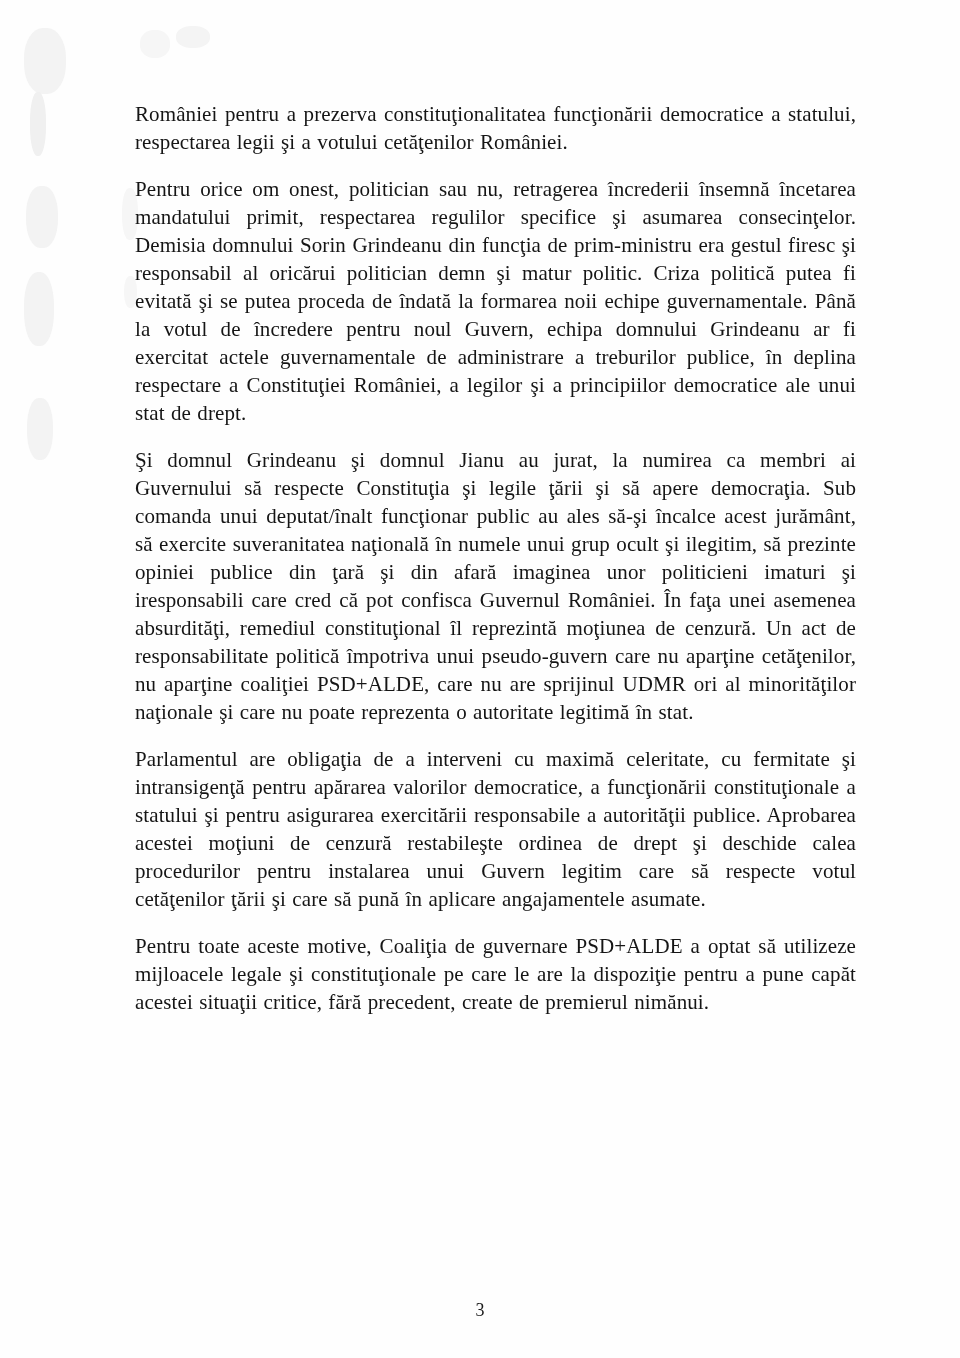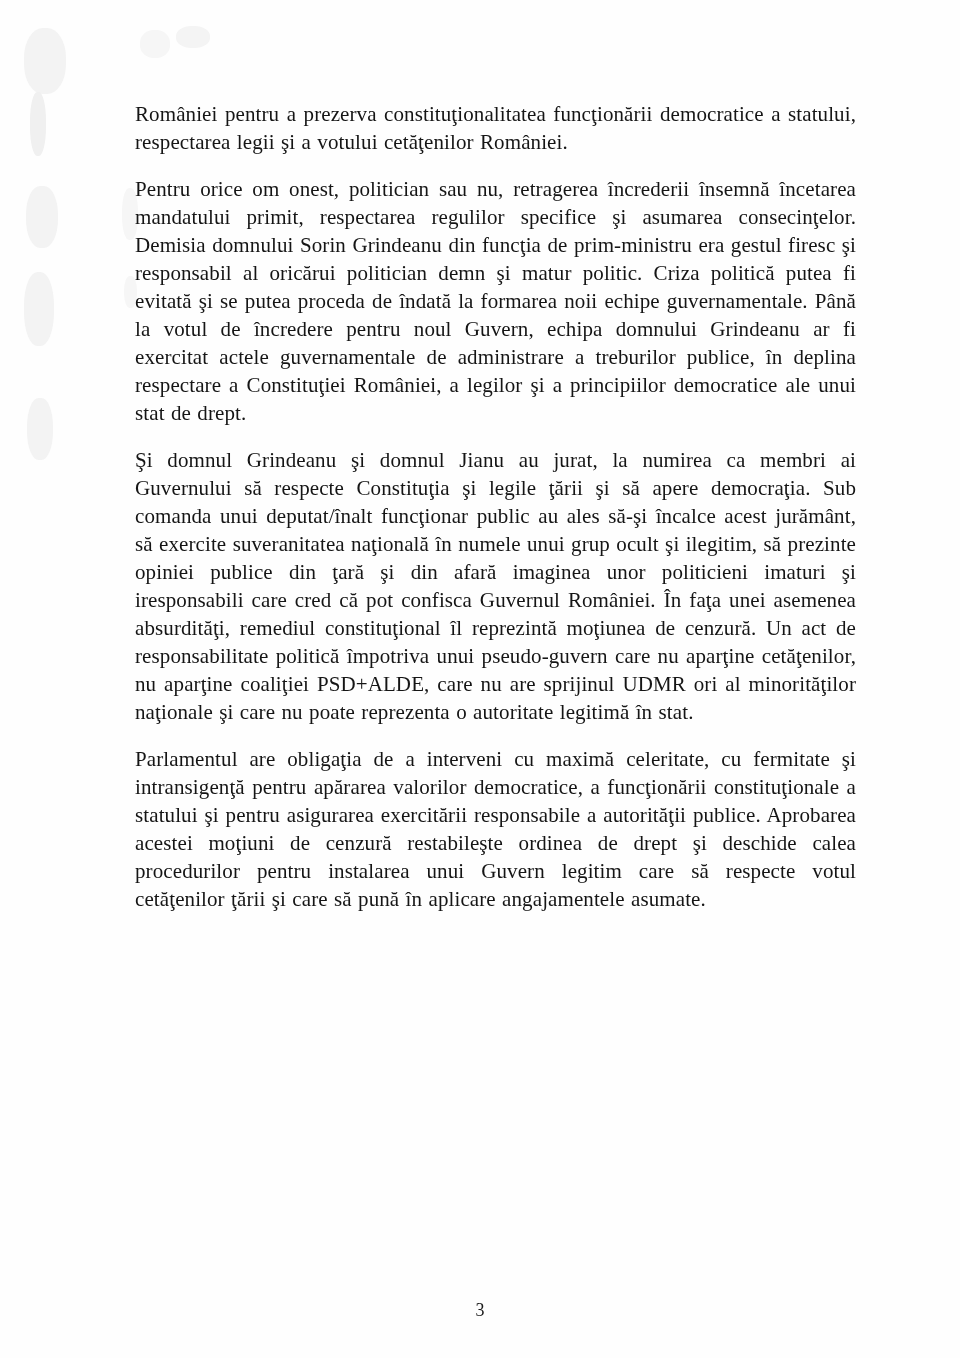--- a/index.html
+++ b/index.html
@@ -70,17 +70,18 @@
   <span class="artifact a6"></span>
   <span class="artifact a7"></span>
   <span class="artifact a8"></span>
   <span class="artifact a9"></span>
 
   <div class="text-block">
       <p class="para">României pentru a prezerva constituţionalitatea funcţionării democratice a statului, respectarea legii şi a votului cetăţenilor României.</p>
       <p class="para">Pentru orice om onest, politician sau nu, retragerea încrederii însemnă încetarea mandatului primit, respectarea regulilor specifice şi asumarea consecinţelor. Demisia domnului Sorin Grindeanu din funcţia de prim-ministru era gestul firesc şi responsabil al oricărui politician demn şi matur politic. Criza politică putea fi evitată şi se putea proceda de îndată la formarea noii echipe guvernamentale. Până la votul de încredere pentru noul Guvern, echipa domnului Grindeanu ar fi exercitat actele guvernamentale de administrare a treburilor publice, în deplina respectare a Constituţiei României, a legilor şi a principiilor democratice ale unui stat de drept.</p>
       <p class="para">Şi domnul Grindeanu şi domnul Jianu au jurat, la numirea ca membri ai Guvernului să respecte Constituţia şi legile ţării şi să apere democraţia. Sub comanda unui deputat/înalt funcţionar public au ales să-şi încalce acest jurământ, să exercite suveranitatea naţională în numele unui grup ocult şi ilegitim, să prezinte opiniei publice din ţară şi din afară imaginea unor politicieni imaturi şi iresponsabili care cred că pot confisca Guvernul României. În faţa unei asemenea absurdităţi, remediul constituţional îl reprezintă moţiunea de cenzură. Un act de responsabilitate politică împotriva unui pseudo-guvern care nu aparţine cetăţenilor, nu aparţine coaliţiei PSD+ALDE, care nu are sprijinul UDMR ori al minorităţilor naţionale şi care nu poate reprezenta o autoritate legitimă în stat.</p>
       <p class="para">Parlamentul are obligaţia de a interveni cu maximă celeritate, cu fermitate şi intransigenţă pentru apărarea valorilor democratice, a funcţionării constituţionale a statului şi pentru asigurarea exercitării responsabile a autorităţii publice. Aprobarea acestei moţiuni de cenzură restabileşte ordinea de drept şi deschide calea procedurilor pentru instalarea unui Guvern legitim care să respecte votul cetăţenilor ţării şi care să pună în aplicare angajamentele asumate.</p>
+      <p class="para">Pentru toate aceste motive, Coaliţia de guvernare PSD+ALDE a optat să utilizeze mijloacele legale şi constituţionale pe care le are la dispoziţie pentru a pune capăt acestei situaţii critice, fără precedent, create de premierul nimănui.</p>
     </div>
 
   <div class="page-number">3</div>
 
 </div>
 
 </body></html>

